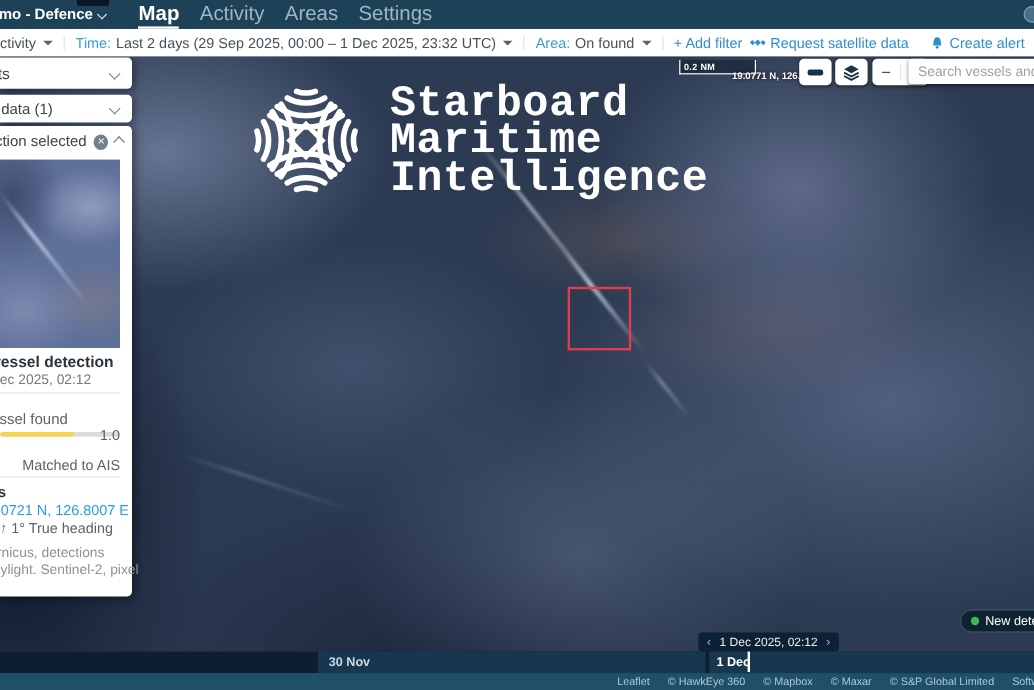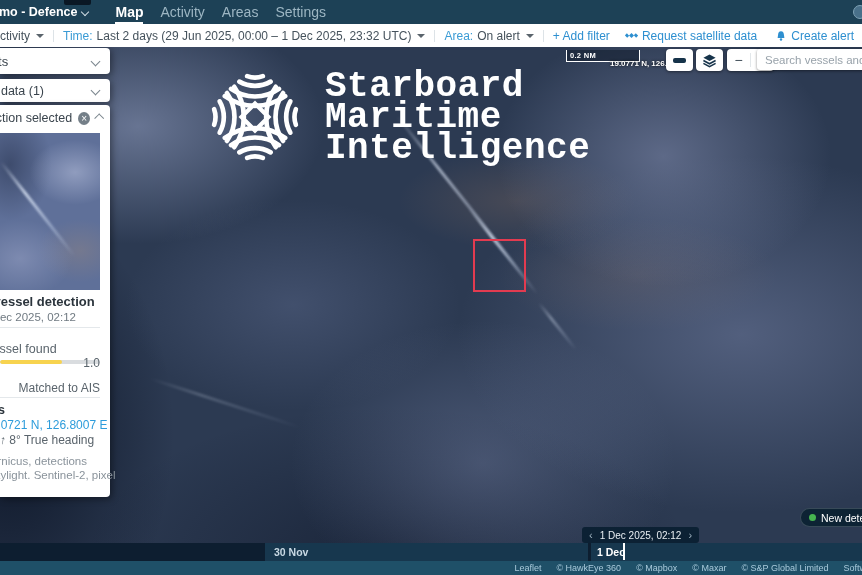--- a/index.html
+++ b/index.html
@@ -6,21 +6,21 @@
   html,body { width:862px; height:575px; overflow:hidden; position:relative;
               font-family:"Liberation Sans", sans-serif; background:#2c3a52; }
 
   
   .topbar { position:absolute; left:0; top:0; width:862px; height:24px; background:#1d4156;
             display:flex; align-items:center; z-index:40; }
   .tab-notch { position:absolute; left:64px; top:0; width:27px; height:5px; background:#0a1724; border-radius:0 0 2px 2px; }
   .workspace { display:flex; align-items:center; gap:5px; margin-left:-17px; color:#fff;
                font-size:12.5px; font-weight:bold; white-space:nowrap; }
   .nav-tabs { display:flex; align-items:center; gap:17px; margin-left:27px; height:100%; }
-  .tab { color:#9db6c3; font-size:14px; white-space:nowrap; height:100%; display:flex; align-items:center; position:relative; }
+  .tab { color:#9db6c3; font-size:17px; white-space:nowrap; height:100%; display:flex; align-items:center; position:relative; }
   .tab.active { color:#fff; font-weight:bold; }
   .tab.active::after { content:""; position:absolute; left:0; right:0; bottom:0; height:2px; background:#fff; }
   .help-circle { position:absolute; right:-5px; top:5px; width:14px; height:14px; border-radius:50%;
                  background:#49708a; border:1px solid #7fa2b5; }
 
   
   .filterbar { position:absolute; left:0; top:24px; width:862px; height:23px; background:#ffffff;
                display:flex; align-items:center; font-size:12px; z-index:39; padding-right:8px; }
   .fchip { display:flex; align-items:center; gap:4px; white-space:nowrap; color:#45525c; }
   .fsep { width:1px; height:12px; background:#dde3e7; margin:0 9px; }
@@ -45,21 +45,21 @@
            radial-gradient(ellipse 420px 210px at 45% 103%, rgba(13,22,40,.55), transparent 72%); }
   .wisp { position:absolute; height:3px; filter:blur(1.2px); transform-origin:0 0;
           background:linear-gradient(90deg, transparent, rgba(222,232,248,.85), rgba(205,218,240,.5), transparent); }
 
   .logo { position:absolute; left:203px; top:18px; display:flex; align-items:center; gap:18px; color:#fff; }
   .logo-text { font-family:Liberation Mono, monospace; font-weight:bold; font-size:36px; line-height:31px; letter-spacing:.5px; }
 
   .redbox { position:absolute; left:473px; top:192px; width:53px; height:53px; border:2px solid #e23b50; }
 
   
-  .scalebar { position:absolute; left:566px; top:3px; width:74px; }
+  .scalebar { position:absolute; left:566px; top:3px; width:64px; }
   .scalebar .box { background:rgba(18,30,46,.55); border:1.5px solid #fff; border-top:none;
                    height:12px; display:flex; align-items:center; padding-left:3px; }
   .scalebar .lbl { color:#fff; font-size:7.5px; font-weight:bold; letter-spacing:.3px; }
   .cursor-coords { position:absolute; left:610px; top:12px; color:#fff; font-size:8px; font-weight:bold;
                    text-shadow:0 0 3px rgba(0,0,0,.9); white-space:nowrap; }
   .mbtn { position:absolute; top:2px; height:22px; background:#fff; border-radius:4px;
           box-shadow:0 1px 3px rgba(0,0,0,.45); display:flex; align-items:center; justify-content:center; }
   .dash-ico { width:13px; height:5px; background:#16334a; border-radius:2px; }
   .zoomctl { display:flex; }
   .zoomseg { width:23px; text-align:center; color:#45525c; font-size:14px; line-height:22px; }
@@ -194,27 +194,27 @@
 </div>
 
 <div class="filterbar">
   <div class="fchip" style="margin-left:-8px;">
     <span>Activity</span>
     <span class="tri-down"></span>
   </div>
   <div class="fsep"></div>
   <div class="fchip">
     <span class="flabel">Time:</span>
-    <span>Last 2 days (29 Jun 2025, 00:00 – 1 Dec 2025, 23:32 UTC)</span>
+    <span>Last 2 days (29 Sep 2025, 00:00 – 1 Dec 2025, 23:32 UTC)</span>
     <span class="tri-down"></span>
   </div>
   <div class="fsep"></div>
   <div class="fchip">
     <span class="flabel">Area:</span>
-    <span>On alert</span>
+    <span>On found</span>
     <span class="tri-down"></span>
   </div>
   <div class="fsep"></div>
   <div class="flink">+ Add filter</div>
 
   <div class="fright">
     <div class="flink">
       <svg width="13" height="13" viewBox="0 0 16 16">
         <rect x="5.8" y="5.8" width="4.4" height="4.4" transform="rotate(45 8 8)" fill="#2d8fd0"></rect>
         <rect x="0.5" y="6.3" width="4" height="3.4" transform="rotate(45 2.5 8)" fill="#2d8fd0"></rect>
@@ -268,21 +268,21 @@
   </div>
   <div class="s-text" style="top:251px; right:10px; left:auto; font-size:12px; color:#5a646c;">1.0</div>
   <div class="s-text" style="top:276px; right:10px; left:auto; font-size:12px; color:#5a646c;margin-left:12px;">Matched to AIS</div>
 
   <div class="s-div" style="top:292px;"></div>
 
   <div class="s-text" style="top:298px; font-size:12.5px; font-weight:bold; color:#2b343c; text-indent:-36px;">Details</div>
   <div class="s-text link" style="top:313px; font-size:12px; text-indent:-16px;">19.0721 N, 126.8007 E</div>
   <div class="s-text" style="top:328px; font-size:12px; color:#5a646c;">
     <span class="heading-arrow">↑</span>
-    <span>8° True heading</span>
+    <span>1° True heading</span>
   </div>
 
   <div class="s-text muted" style="top:350px; font-size:11.5px; text-indent:-30px;">Copernicus, detections</div>
   <div class="s-text muted" style="top:364px; font-size:11.5px; text-indent:-13px;">Skylight. Sentinel-2, pixel</div>
 </div>
 
 <div class="date-chip">
   <span class="chip-arrow">‹</span>
   <span>1 Dec 2025, 02:12</span>
   <span class="chip-arrow">›</span>

